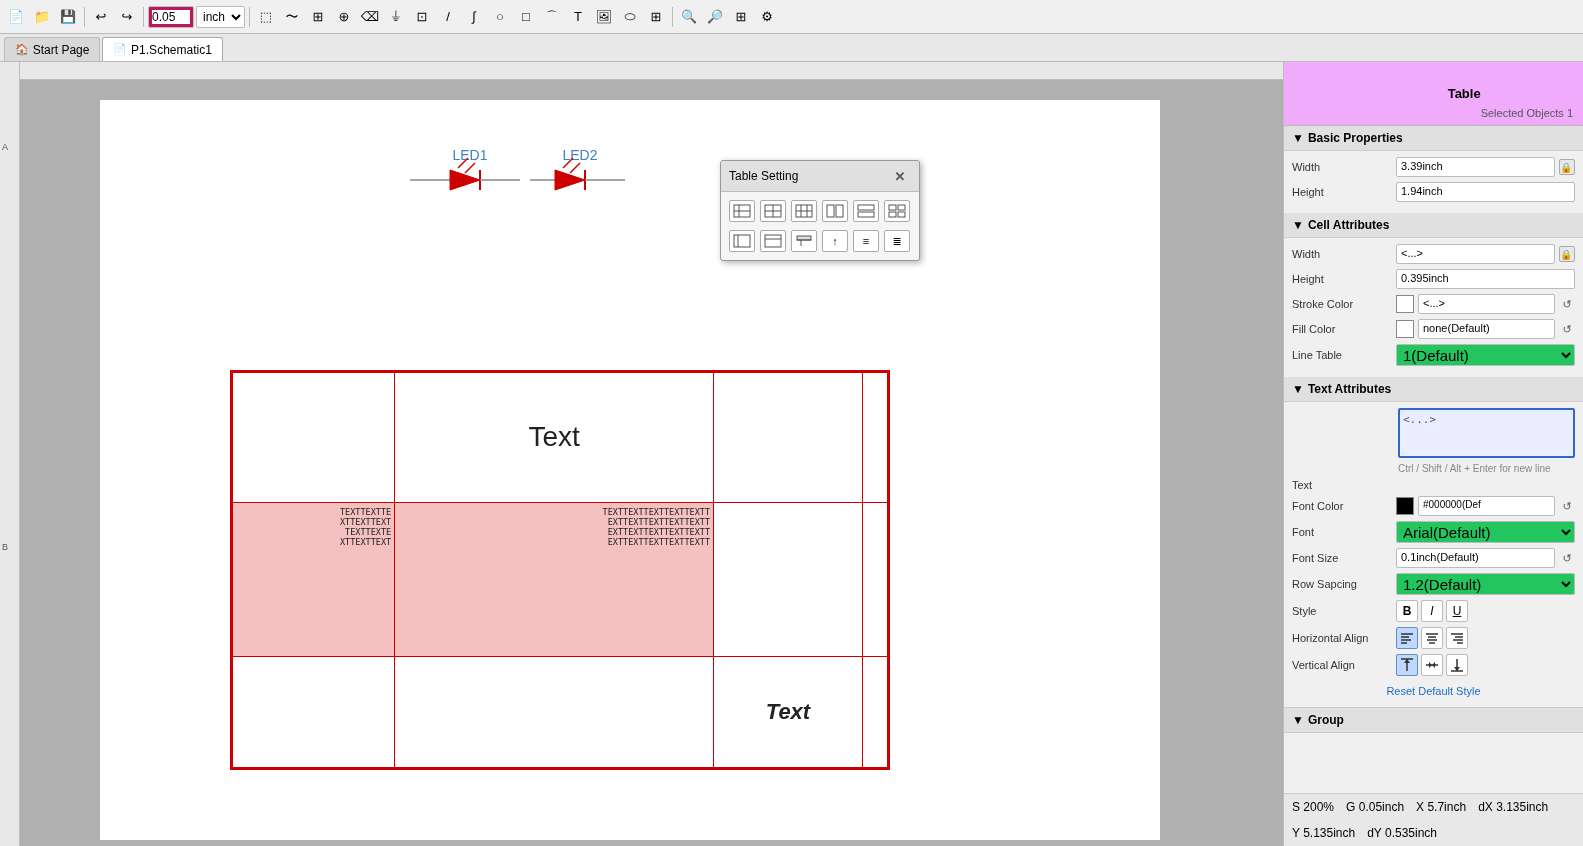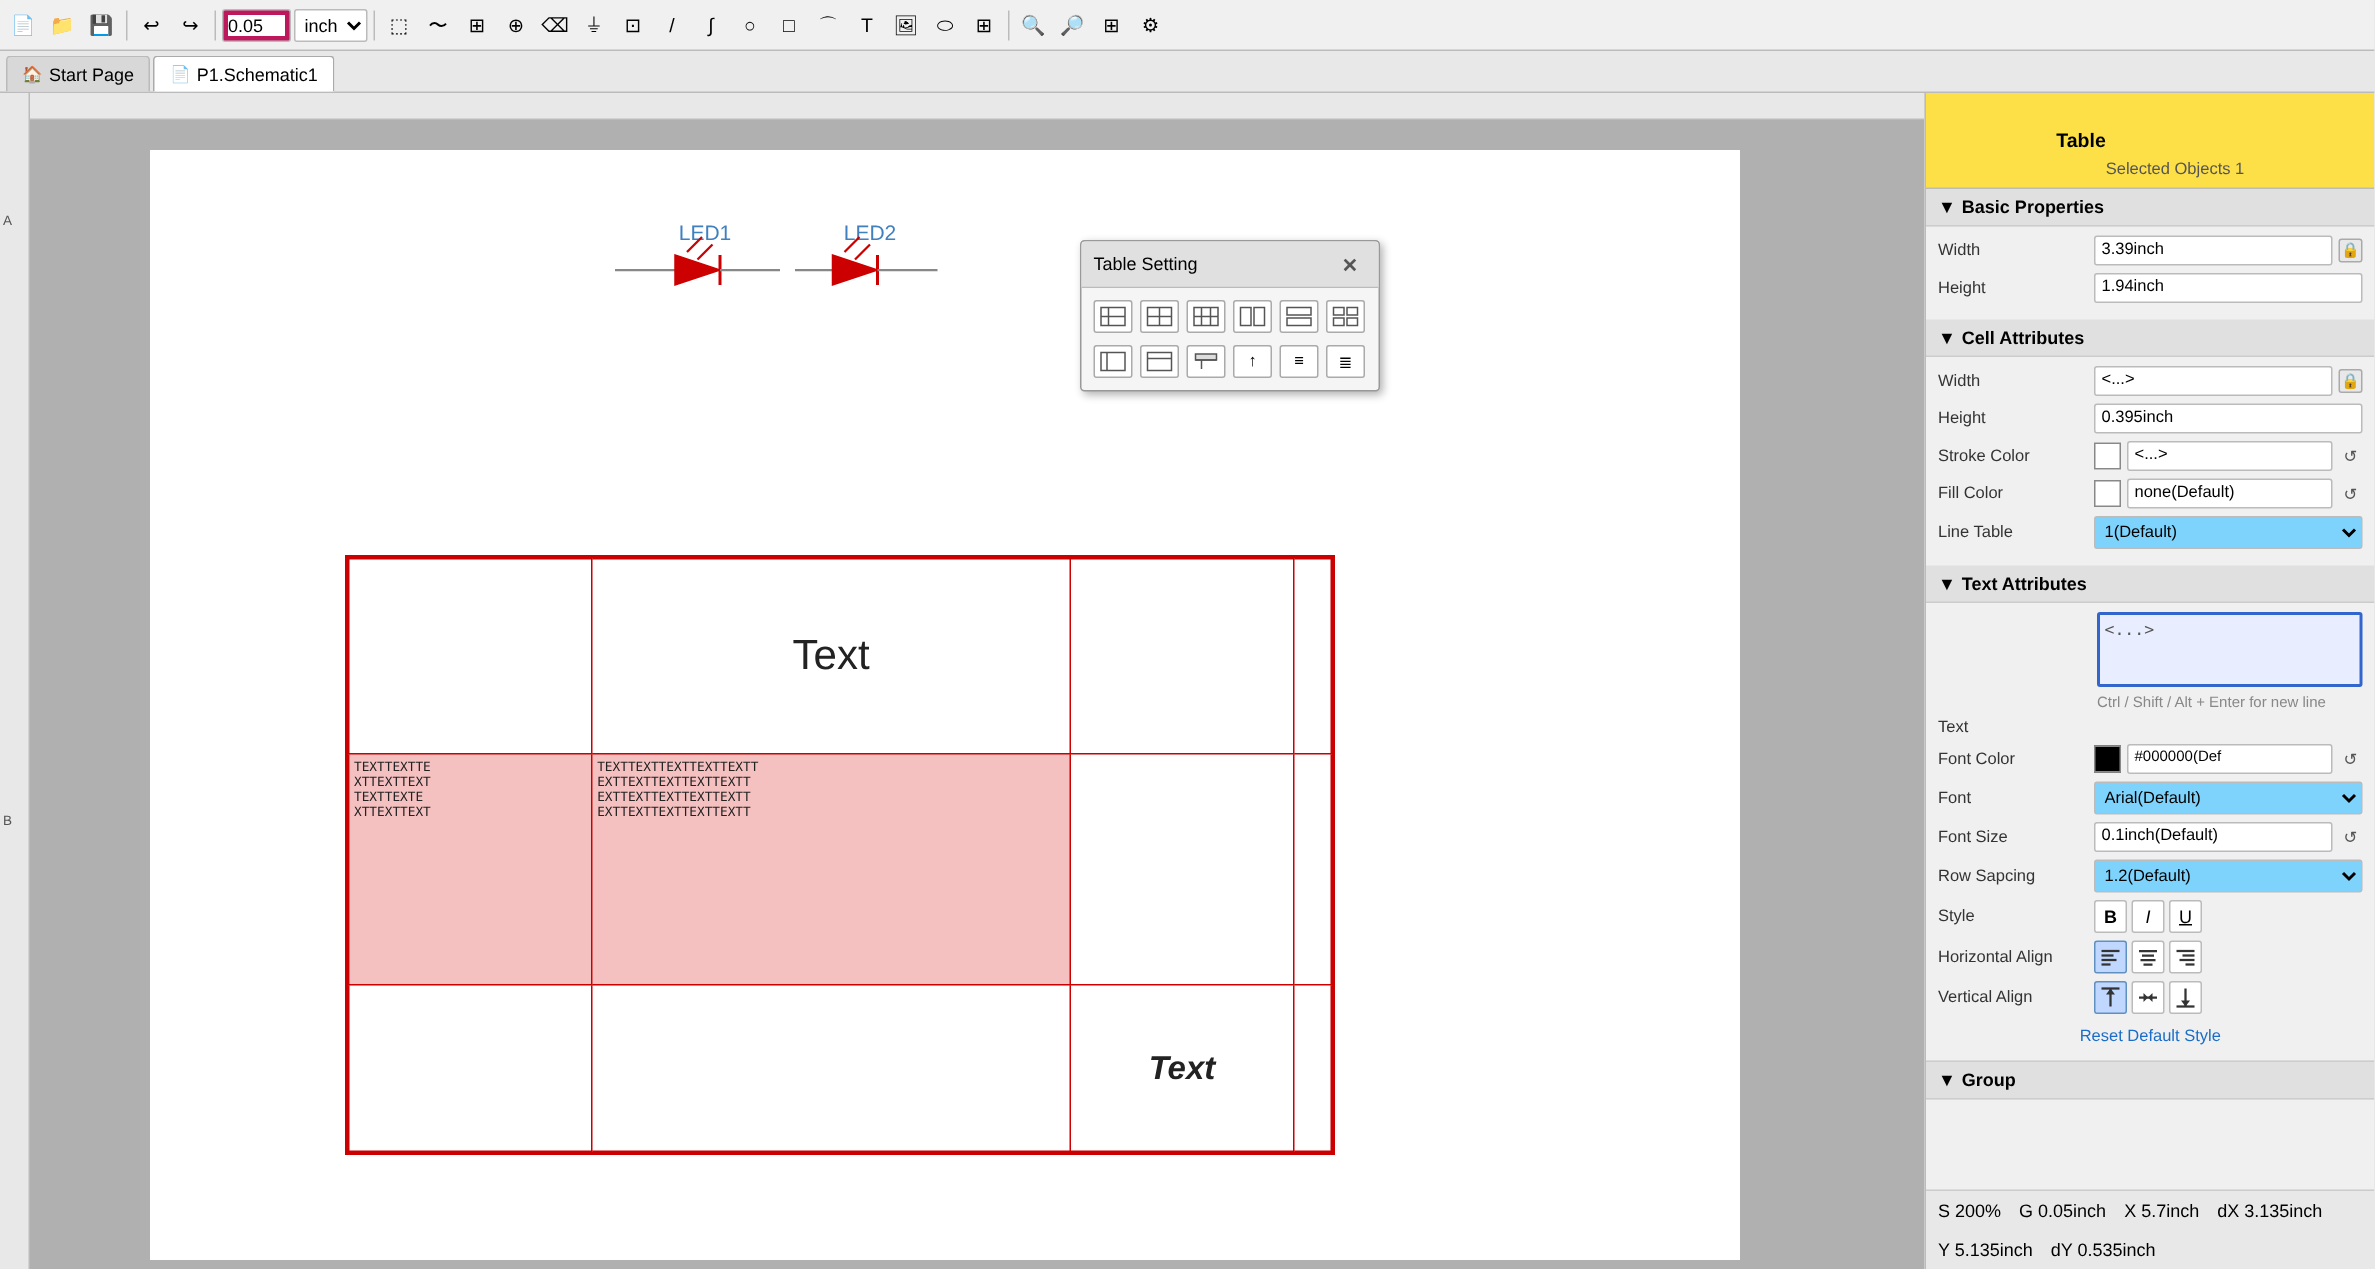--- a/index.html
+++ b/index.html
@@ -158,21 +158,21 @@
       font-style: italic;
       color: #222;
     }
     #canvas-table .overflow-cell {
       font-size: 8.5px;
       font-family: monospace;
       color: #222;
       word-break: break-all;
       background: #f5c0c0;
       vertical-align: top;
-      text-align: left;
+      text-align: right;
       padding: 4px 3px;
     }
     #canvas-table .empty-cell { background: white; }
     #canvas-table .pink-cell { background: #f5c0c0; }
     #canvas-table tr:first-child td { border-color: #c00; }
     
     #canvas-table { border: 2px solid #c00; }
 
     
     #table-setting-popup {
@@ -229,25 +229,25 @@
     #right-panel {
       width: 300px;
       background: #f0f0f0;
       border-left: 1px solid #bbb;
       flex-shrink: 0;
       overflow-y: auto;
       font-size: 12px;
     }
     #right-panel-header {
       display: flex;
-      justify-content: center;
+      justify-content: flex-end;
       align-items: center;
       padding: 6px 10px;
       border-bottom: 1px solid #bbb;
-      background: #fde047;
+      background: #f0abfc;
     }
     .panel-title { font-weight: bold; font-size: 13px; }
     .selected-objects { font-size: 11px; color: #555; margin-top: 39px; }
 
     .section-header {
       display: flex;
       align-items: center;
       padding: 5px 8px;
       background: #e0e0e0;
       border-bottom: 1px solid #ccc;
@@ -295,22 +295,22 @@
       color: #555;
     }
     .color-swatch {
       width: 18px; height: 18px;
       border: 1px solid #888;
       flex-shrink: 0;
     }
     .prop-select {
       flex: 1;
       border: 1px solid #bbb;
-      background: #7dd3fc;
-      font-size: 11px;
+      background: #22c55e;
+      font-size: 15px;
       height: 22px;
       border-radius: 2px;
       padding: 0 2px;
     }
     .style-btn {
       width: 22px; height: 22px;
       border: 1px solid #bbb;
       background: white;
       cursor: pointer;
       font-size: 12px;

